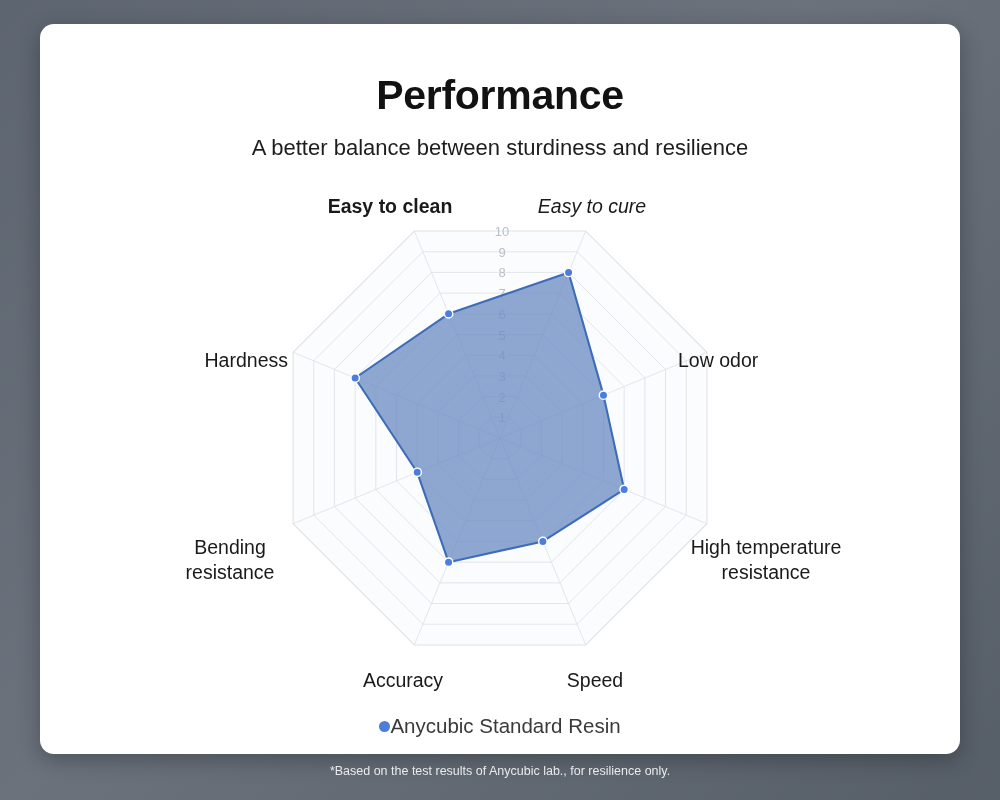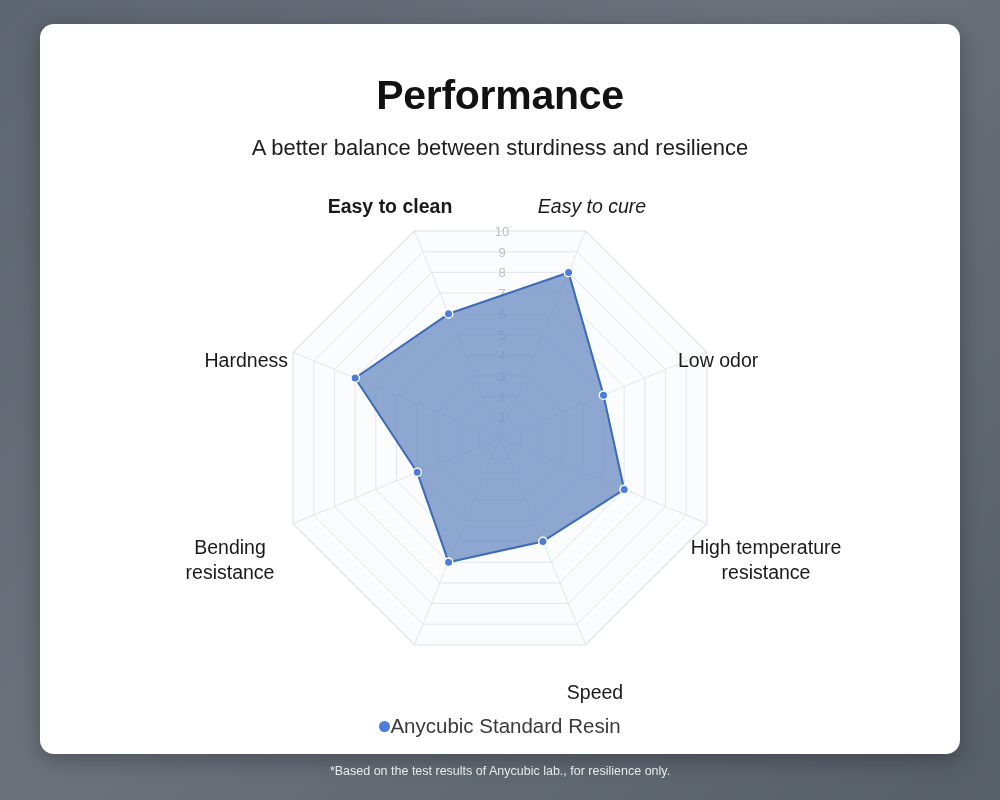--- a/index.html
+++ b/index.html
@@ -144,21 +144,22 @@
           <circle cx="377.22039388698875" cy="448.2884355399121" r="4.2" fill="#4a7ddc" stroke="#ffffff" stroke-width="1.4"></circle>
           <circle cx="315.1356893022303" cy="353.99523780515386" r="4.2" fill="#4a7ddc" stroke="#ffffff" stroke-width="1.4"></circle>
           <circle cx="408.56734669013184" cy="289.83059083048306" r="4.2" fill="#4a7ddc" stroke="#ffffff" stroke-width="1.4"></circle>
         </g>
       </svg>
 
     <div class="axis-label" style="left:250px; top:170px; width:200px;font-weight:bold;">Easy to clean</div>
     <div class="axis-label" style="left:452px; top:170px; width:200px;font-style:italic;">Easy to cure</div>
     <div class="axis-label" style="left:638px; top:324px; width:190px; text-align:left;">Low odor</div>
     <div class="axis-label" style="left:646px; top:511px; width:160px;">High temperature resistance</div>
-    <div class="axis-label" style="left:460px; top:644px; width:190px;margin-top:12px;">Speed</div>
+    <div class="axis-label" style="left:460px; top:644px; width:190px;">Speed</div>
+    <div class="axis-label" style="left:268px; top:644px; width:190px;">Accuracy</div>
     <div class="axis-label" style="left:58px; top:324px; width:190px; text-align:right;">Hardness</div>
     <div class="axis-label" style="left:110px; top:511px; width:160px;">Bending resistance</div>
   </div>
 
   <div id="legend">
     <span class="dot"></span>
     <span class="lbl">Anycubic Standard Resin</span>
   </div>
 
 </div>

